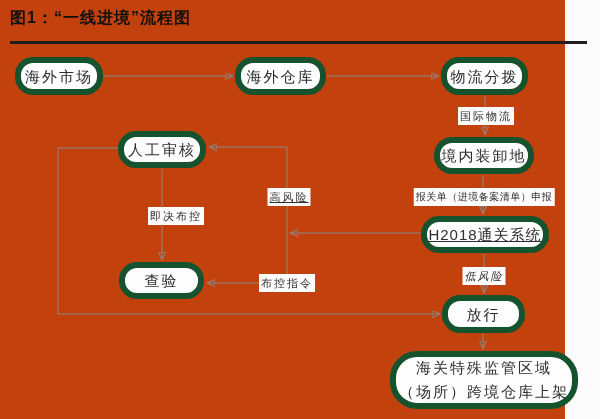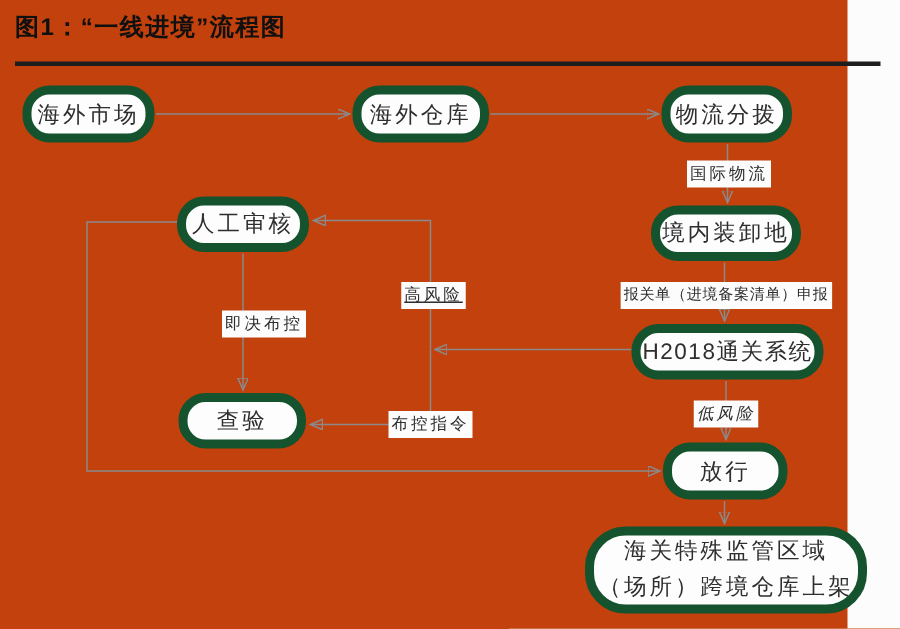--- a/index.html
+++ b/index.html
@@ -31,21 +31,21 @@
     position:absolute;box-sizing:border-box;
     border:6px solid #14532d;border-radius:18px;background:#fdfdfd;
     display:flex;align-items:center;justify-content:center;
     font-size:15px;color:#2e2e2e;letter-spacing:2px;
     white-space:nowrap;line-height:1;
   }
   #node-overseas-market   {left:15px; top:57px; width:88px; height:38px;}
   #node-overseas-warehouse{left:235px;top:57px; width:91px; height:38px;}
   #node-logistics-dispatch{left:441px;top:57px; width:87px; height:38px;}
   #node-domestic-unloading{left:434px;top:137px;width:100px;height:37px;}
-  #node-h2018-system      {left:421px;top:216px;width:128px;height:37px;letter-spacing:1px;}
+  #node-h2018-system      {left:421px;top:216px;width:128px;height:37px;letter-spacing:1px;text-decoration:underline;}
   #node-manual-review     {left:118px;top:131px;width:88px; height:37px;}
   #node-inspection        {left:119px;top:262px;width:85px; height:37px;}
   #node-release           {left:442px;top:295px;width:83px; height:38px;}
   #node-bonded-warehouse  {
     left:390px;top:351px;width:188px;height:58px;border-radius:27px;
     flex-direction:column;line-height:1.6;font-size:15px;
   }
 
   
   .edge-label{

